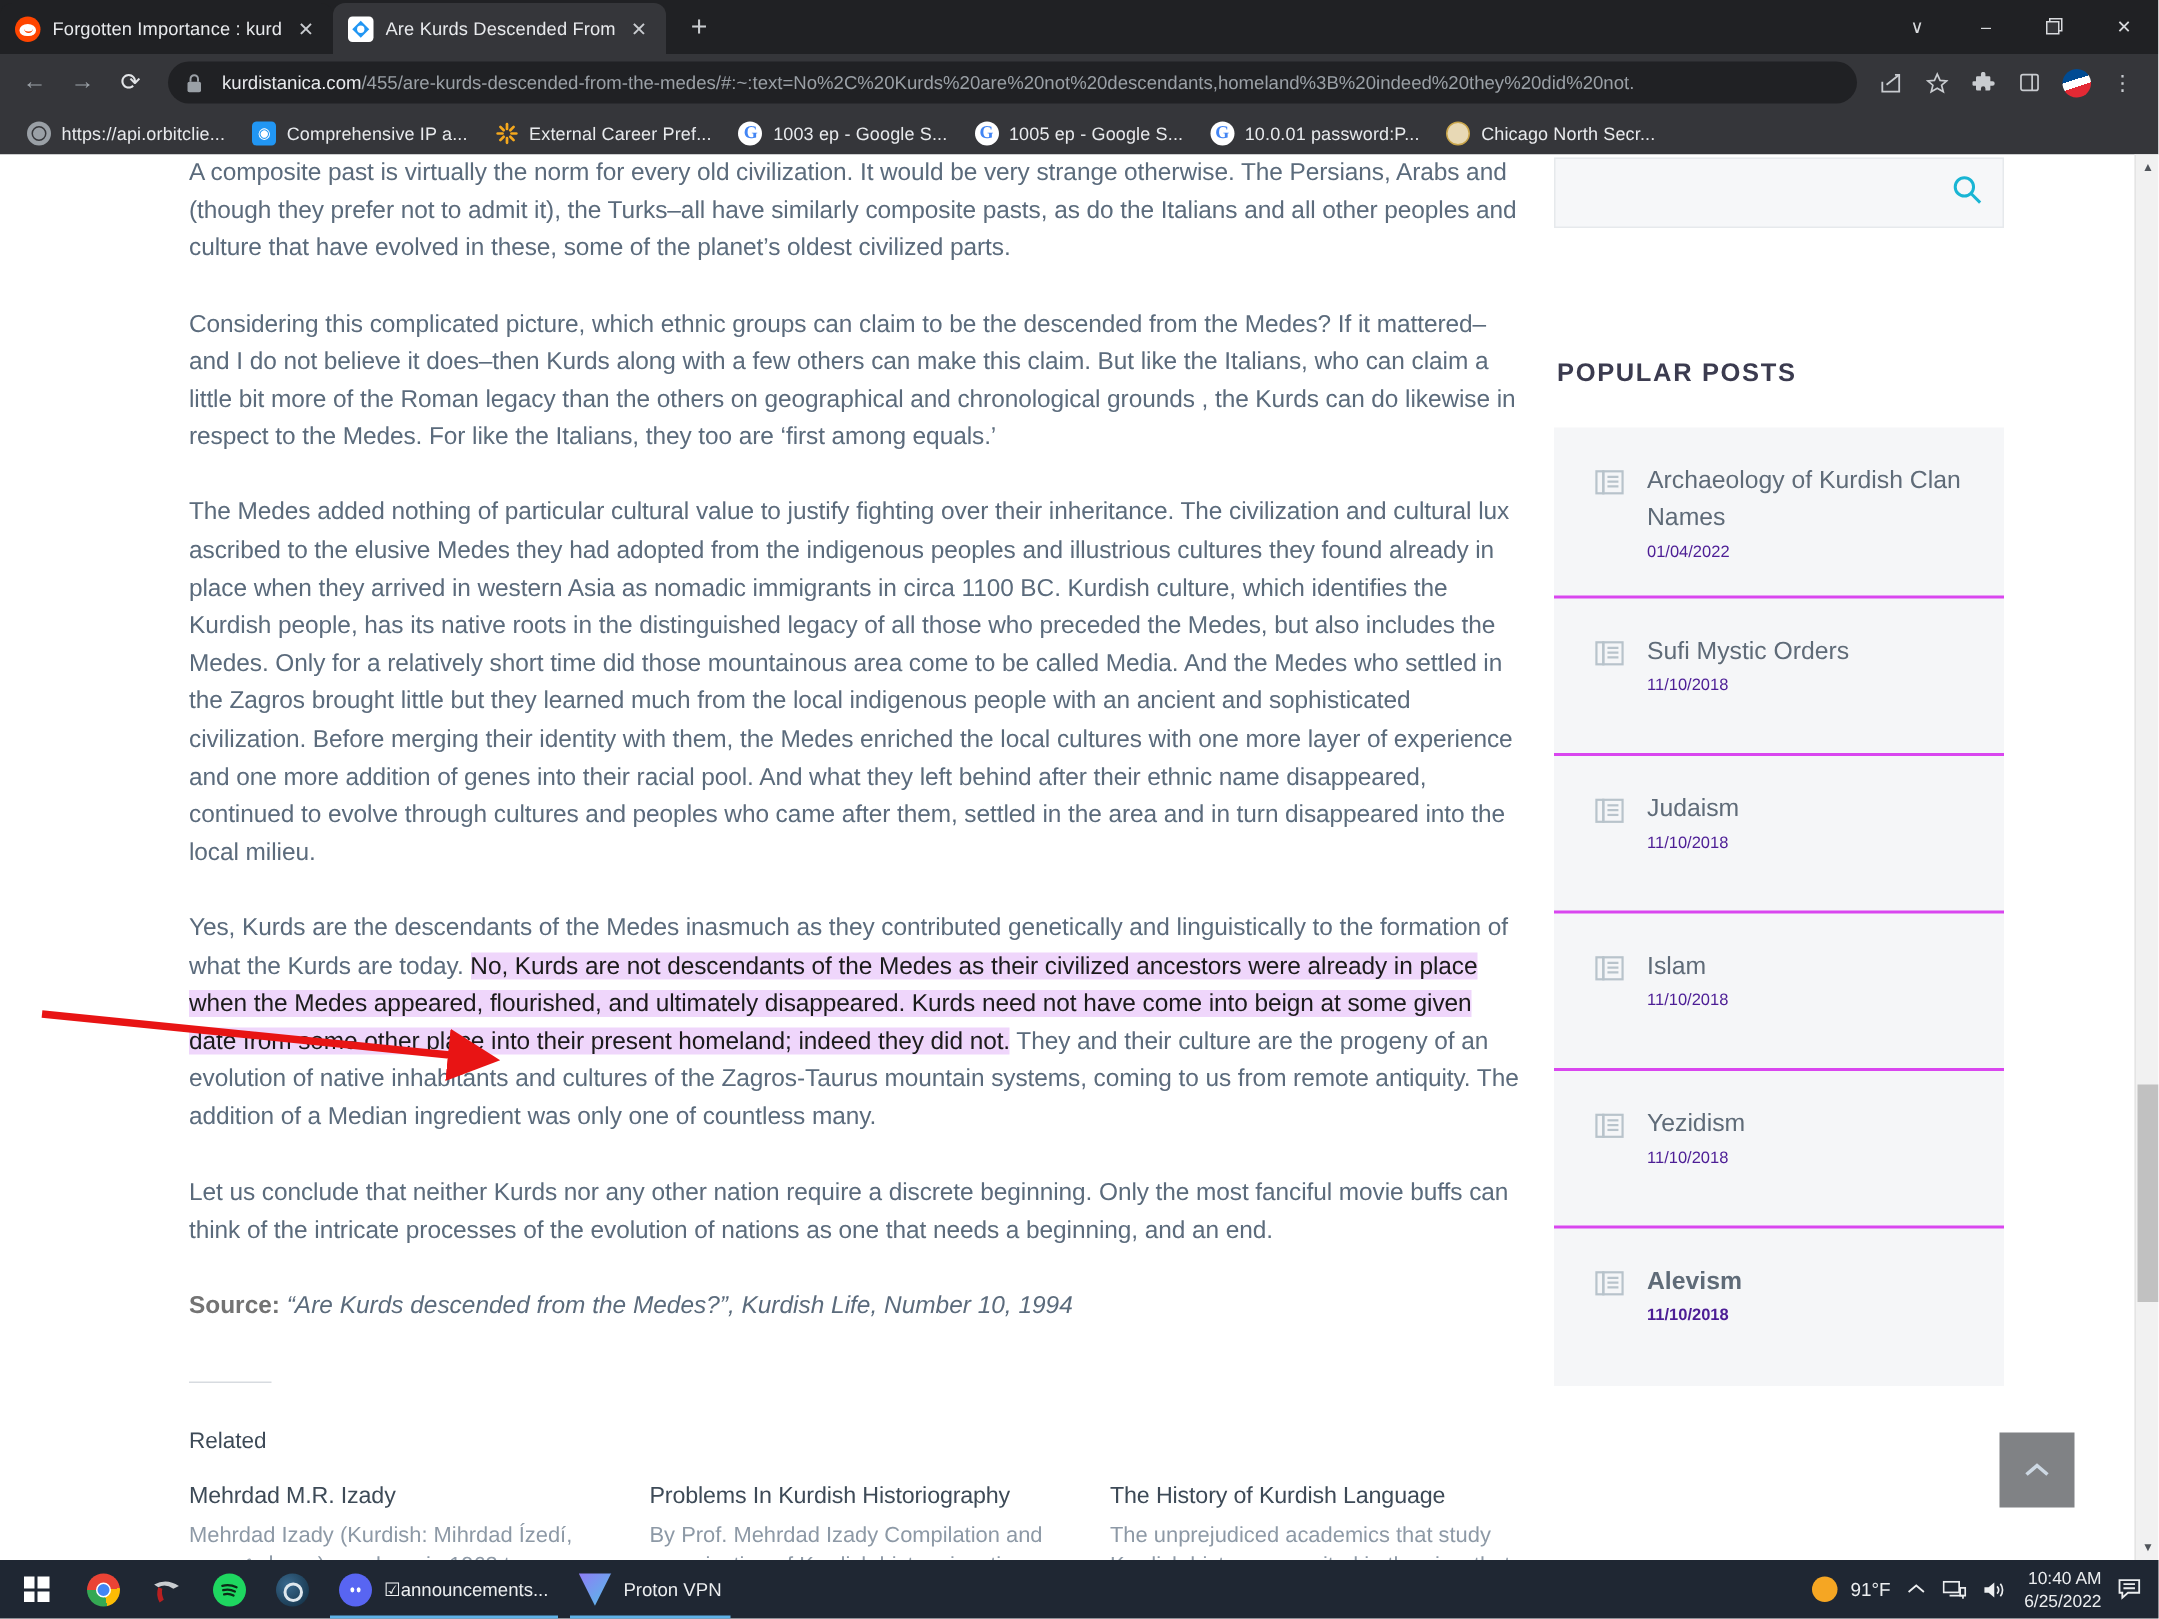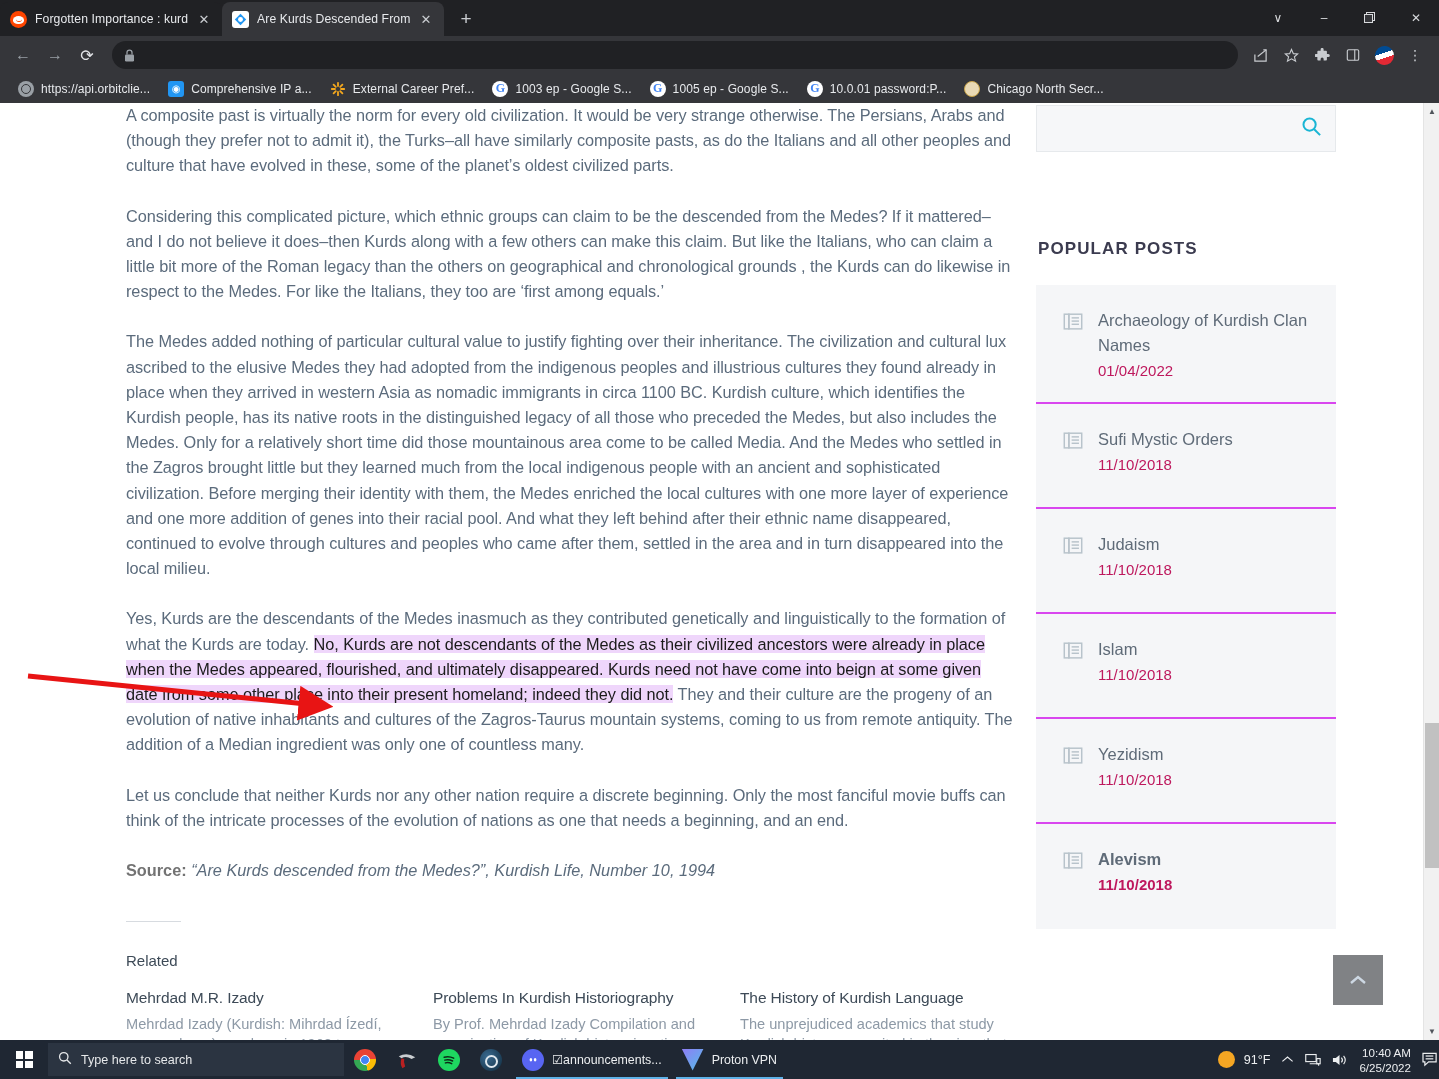--- a/index.html
+++ b/index.html
@@ -136,21 +136,21 @@
   .pop-list { background: #f5f6f8; }
   .pop-item {
     display: flex; align-items: flex-start; gap: 14px;
     padding: 23px 16px 23px 26px; border-bottom: 2px solid #d946ef;
     min-height: 105px;
   }
   .pop-item:last-child { border-bottom: none; font-weight: bold; }
   .pop-ico { flex: 0 0 22px; margin-top: 3px; }
   .pop-text { flex: 1 1 auto; }
   .pop-title { font-size: 16.5px; color: #5f6b78; line-height: 25px; }
-  .pop-date { font-size: 15px; color: #be185d; margin-top: 4px; }
+  .pop-date { font-size: 11px; color: #4c1d95; margin-top: 4px; }
 
   
   .pscroll {
     position: absolute; right: 0; top: 103px; width: 16px; height: 937px; background: #f1f1f1;
     border-left: 1px solid #e4e4e4;
   }
   .pscroll .arrow-up, .pscroll .arrow-down {
     position: absolute; left: 0; width: 16px; height: 17px; display:flex;
     align-items:center; justify-content:center; color:#50555b; font-size:8px;
   }
@@ -195,21 +195,21 @@
   .ic-chrome {
     background: conic-gradient(from -35deg, #ea4335 0 33%, #fbbc05 0 56%, #34a853 0 85%, #ea4335 0);
   }
   .ic-chrome::after { content:""; position:absolute; inset:6px; background:#4285f4; border-radius:50%; border:1.5px solid #fff;}
   .ic-spotify { background:#1ed760; display:flex;align-items:center;justify-content:center;}
   .ic-steam { background: radial-gradient(circle at 35% 35%, #3a6a8f, #0f2a3d); }
   .ic-steam::after{content:"";position:absolute;right:4px;top:6px;width:9px;height:9px;border:2px solid #dfe8ee;border-radius:50%;}
   .ic-discord { background:#5865f2; display:flex;align-items:center;justify-content:center;}
   .ic-proton { background: linear-gradient(135deg,#8e7df5,#54c0e8); clip-path: polygon(0 0, 100% 0, 50% 100%); border-radius:0; }
   .ic-game { background: transparent; }
-  .tray { margin-left: auto; display: flex; align-items: center; gap: 11px; }
+  .tray { margin-left: auto; display: flex; align-items: center; gap: 11px; padding-right: 10px; }
   .wx { display:flex; align-items:center; gap:9px; }
   .wx .sun { width:17px;height:17px;border-radius:50%;background:#f5a623; }
   .wx .t { font-size:12.6px; color:#eceef0; }
   .trayico { color:#eceef0; font-size:13px; display:flex; align-items:center; }
   .clock { font-size: 11.6px; color: #eceef0; line-height: 15px; text-align: right; }
 </style>
 </head>
 <body>
 
 <div class="browser">
@@ -248,20 +248,21 @@
     <div class="navbtn">←</div>
     <div class="navbtn">→</div>
     <div class="navbtn on">⟳</div>
     <div class="omnibox">
       <span class="lock">
         <svg width="11" height="13" viewBox="0 0 11 13">
             <rect x="1" y="5.5" width="9" height="7" rx="1.2" fill="#9aa0a6"></rect>
             <path d="M3 5.5V3.6a2.5 2.5 0 0 1 5 0v1.9" fill="none" stroke="#9aa0a6" stroke-width="1.3"></path>
           </svg>
       </span>
+      <span class="url"><b>kurdistanica.com</b><span>/455/are-kurds-descended-from-the-medes/#:~:text=No%2C%20Kurds%20are%20not%20descendants,homeland%3B%20indeed%20they%20did%20not.</span></span>
     </div>
     <div class="tb-icons">
       <div class="tb-icon">
         <svg width="15" height="15" viewBox="0 0 16 16" fill="none" stroke="#c9ccd0" stroke-width="1.3">
             <path d="M11 2H14V14H2V7"></path>
             <path d="M5 9L14 2"></path>
           </svg>
       </div>
       <div class="tb-icon">
         <svg width="15" height="15" viewBox="0 0 16 16" fill="none" stroke="#c9ccd0" stroke-width="1.2">
@@ -490,29 +491,20 @@
 
 <div class="taskbar">
   <div class="startbtn">
     <span class="winlogo">
         <i></i>
         <i></i>
         <i></i>
         <i></i>
       </span>
   </div>
-  <div class="searchbar">
-    <span class="mag">
-      <svg width="14" height="14" viewBox="0 0 16 16" fill="none" stroke="#e6e8ea" stroke-width="1.5">
-          <circle cx="6.6" cy="6.6" r="4.8"></circle>
-          <line x1="10.2" y1="10.2" x2="14.6" y2="14.6"></line>
-        </svg>
-    </span>
-    <span class="ph">Type here to search</span>
-  </div>
 
   <div class="tb-app">
     <span class="tb-ic ic-chrome"></span>
   </div>
   <div class="tb-app">
     <span class="tb-ic ic-game">
       <svg width="22" height="22" viewBox="0 0 24 24">
           <path d="M3 8 Q12 3 21 9 L17 11 Q11 7 6 10 Z" fill="#c9cdd1"></path>
           <path d="M6 10 Q4 16 7 21 L10 19 Q8 14 9 11 Z" fill="#b92021"></path>
         </svg>

